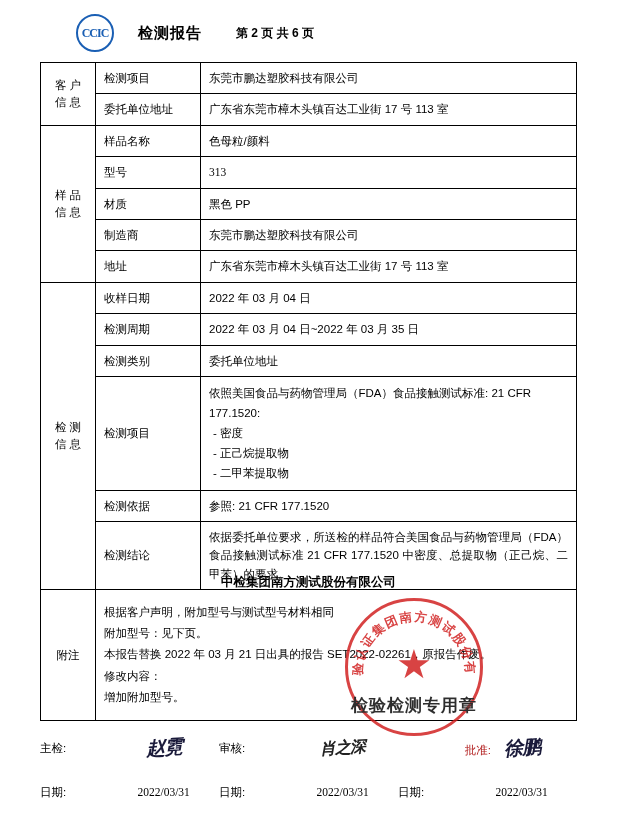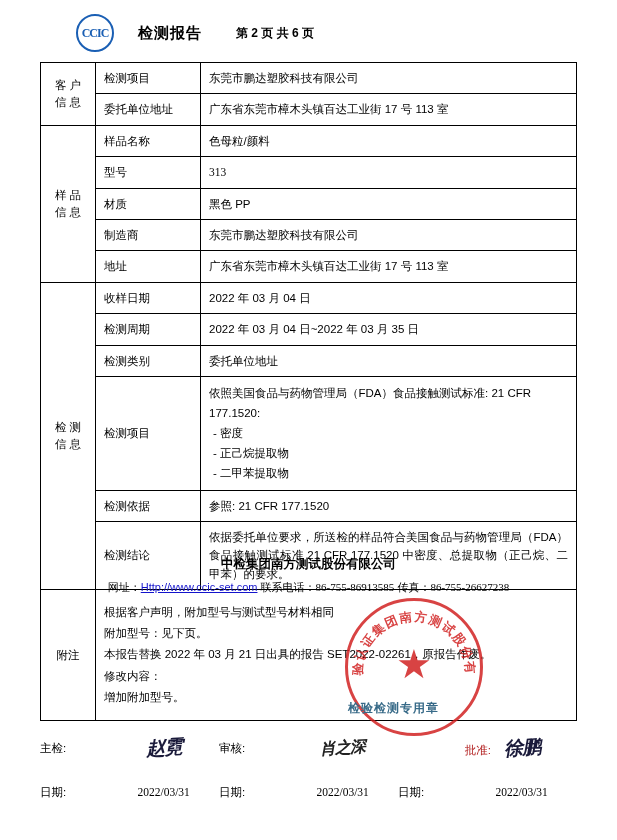--- a/index.html
+++ b/index.html
@@ -196,22 +196,23 @@
     transform: translate(-50%, -58%);
     color: #d01a1a;
     font-size: 40px;
     line-height: 1;
   }
   .stamp .stamp-bottom {
     position: absolute;
     left: 0;
     right: 0;
     bottom: 16px;
-    color: #0c4a6e;
-    font-size: 12px;
+    text-align: center;
+    color: #000000;
+    font-size: 17px;
     font-weight: bold;
     letter-spacing: 1px;
   }
   .stamp .arc {
     position: absolute;
     left: 0; top: 0; width: 100%; height: 100%;
   }
   .stamp .arc text {
     fill: #d01a1a;
     font-size: 12.5px;
@@ -382,20 +383,15 @@
       <text>
         <textPath href="#arcpath" startOffset="50%" text-anchor="middle" id="arc-label">中国检验认证集团南方测试股份有限公司</textPath>
       </text>
     </svg>
     <div class="star">★</div>
     <div class="stamp-bottom">检验检测专用章</div>
   </div>
 
   <div class="footer">
     <div class="company">中检集团南方测试股份有限公司</div>
-    <div>
-      <span>网址：</span><span class="link">Http://www.ccic-set.com</span>
-      <span>联系电话：</span><span class="mono">86-755-86913585</span>
-      <span>传真：</span><span class="mono">86-755-26627238</span>
-    </div>
   </div>
 
 </div>
 
 </body></html>

